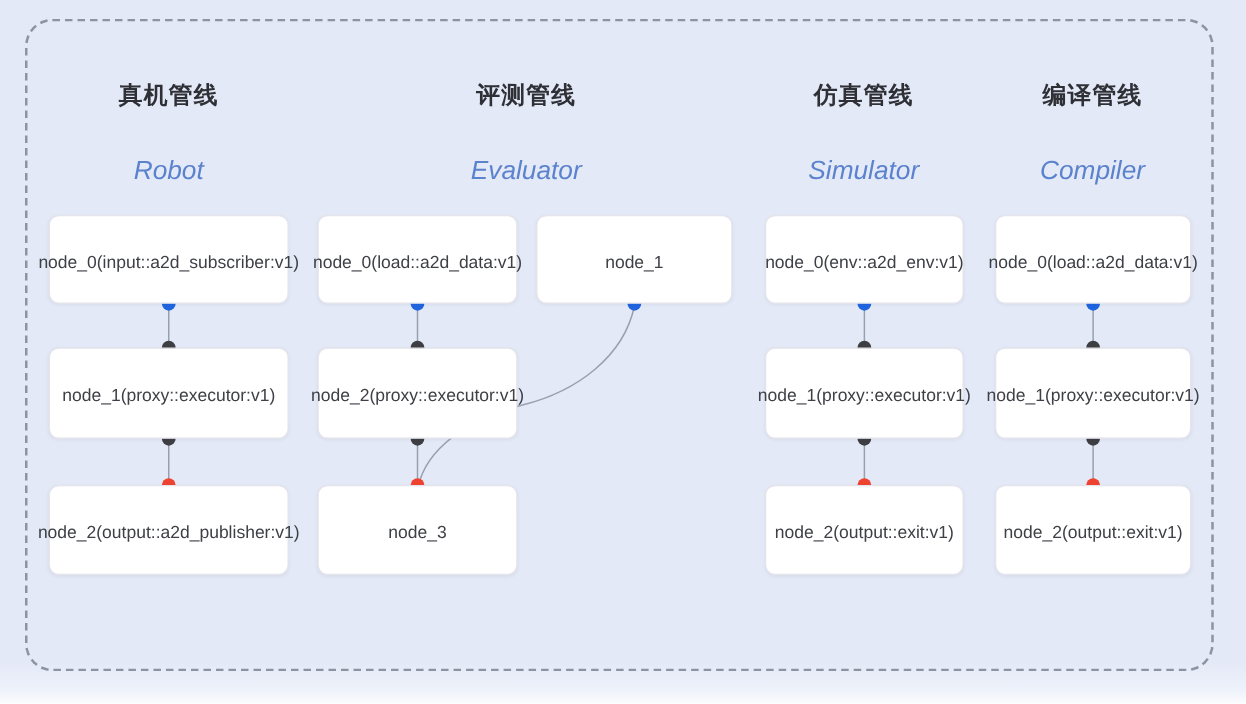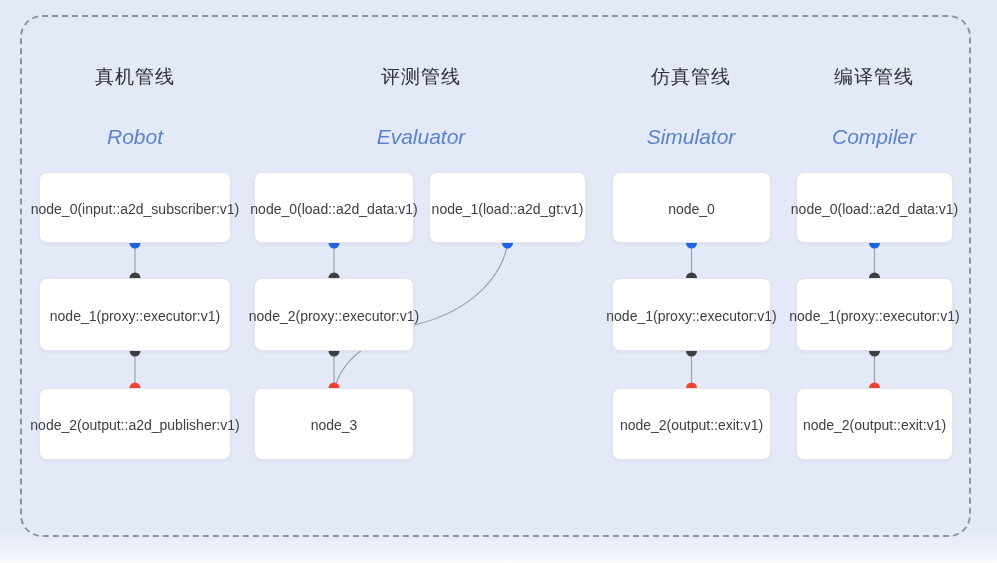--- a/index.html
+++ b/index.html
@@ -10,21 +10,21 @@
     font-family:"Liberation Sans","DejaVu Sans",sans-serif;
     background:linear-gradient(180deg,#e4e9f7 0%,#e4e9f7 94%,#eef2fa 98%,#fbfcfe 100%);
   }
   .frame{
     position:absolute;left:20px;top:15px;width:951px;height:522px;
     border:2px dashed #8c93a1;border-radius:22px;
     box-sizing:border-box;
   }
   .hdr{position:absolute;width:200px;text-align:center;}
   .hdr .zh{
-    font-size:19px;font-weight:normal;color:#2e3036;letter-spacing:1px;
+    font-size:19px;font-weight:bold;color:#2e3036;letter-spacing:1px;
     height:26px;line-height:26px;
   }
   .hdr .en{
     position:absolute;left:0;right:0;top:59px;
     font-size:21px;color:#5b82cd;height:28px;line-height:28px;font-weight:400;font-style:italic;
   }
   .node{
     position:absolute;box-sizing:border-box;
     background:#ffffff;border:1px solid #e4e4ea;border-radius:8px;
     box-shadow:0 1px 3px rgba(30,40,70,0.06);
@@ -107,32 +107,32 @@
     <div>node_2</div>
     <div>(output::a2d_publisher:v1)</div>
   </div>
 
   <div class="node" style="left:254px;top:172px;width:160px;height:71px;">
     <div>node_0</div>
     <div>(load::a2d_data:v1)</div>
   </div>
   <div class="node" style="left:429px;top:172px;width:157px;height:71px;">
     <div>node_1</div>
-    <div>(load::a2d_gt:v1)</div>
   </div>
   <div class="node" style="left:254px;top:278px;width:160px;height:73px;">
     <div>node_2</div>
     <div>(proxy::executor:v1)</div>
   </div>
   <div class="node" style="left:254px;top:388px;width:160px;height:72px;">
     <div>node_3</div>
   </div>
 
   <div class="node" style="left:612px;top:172px;width:159px;height:71px;">
     <div>node_0</div>
+    <div>(env::a2d_env:v1)</div>
   </div>
   <div class="node" style="left:612px;top:278px;width:159px;height:73px;">
     <div>node_1</div>
     <div>(proxy::executor:v1)</div>
   </div>
   <div class="node" style="left:612px;top:388px;width:159px;height:72px;">
     <div>node_2</div>
     <div>(output::exit:v1)</div>
   </div>
 

